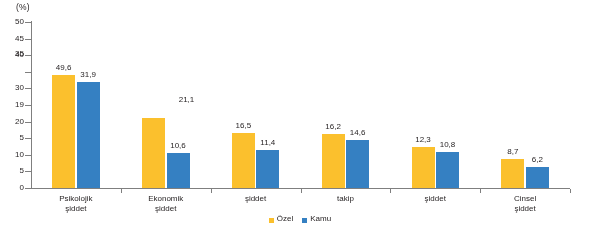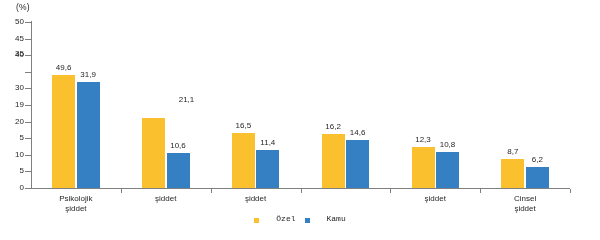--- a/index.html
+++ b/index.html
@@ -118,25 +118,24 @@
     top: 215px;
     width: 600px;
     display: flex;
     justify-content: center;
     align-items: center;
     gap: 9px;
   }
   .legend-item {
     display: flex;
     align-items: flex-end;
-    gap: 17px;
+    gap: 3px;
     font-size: 8px;
     line-height: 8px;
     color: #231f20;
-    font-family: Liberation Mono, monospace;
   }
   .legend-swatch {
     width: 5px;
     height: 5px;
     display: inline-block;
   }
   .legend-swatch.ozel { background: #fbc02d; }
   .legend-swatch.kamu { background: #3580c2; }
 </style>
 </head>
@@ -209,26 +208,28 @@
       <div class="bar-label" style="left: 497.333px; width: 31px; top: 148.116px;">8,7</div>
       <div class="bar kamu" style="left: 525.833px; width: 23px; height: 20.584px; top: 167.416px; bottom: auto;"></div>
       <div class="bar-label" style="left: 521.833px; width: 31px; top: 156.416px;">6,2</div>
     </div>
   <div id="catlabels">
       <div class="cat-label" style="left: 31px; width: 89.8333px;">
         <div>Psikolojik</div>
         <div>şiddet</div>
       </div>
       <div class="cat-label" style="left: 120.833px; width: 89.8333px;">
+        <div>Ekonomik</div>
         <div>şiddet</div>
       </div>
       <div class="cat-label" style="left: 210.667px; width: 89.8333px;">
         <div>şiddet</div>
       </div>
       <div class="cat-label" style="left: 300.5px; width: 89.8333px;">
+        <div>takip</div>
       </div>
       <div class="cat-label" style="left: 390.333px; width: 89.8333px;">
         <div>şiddet</div>
       </div>
       <div class="cat-label" style="left: 480.167px; width: 89.8333px;">
         <div>Cinsel</div>
         <div>şiddet</div>
       </div>
     </div>
 

